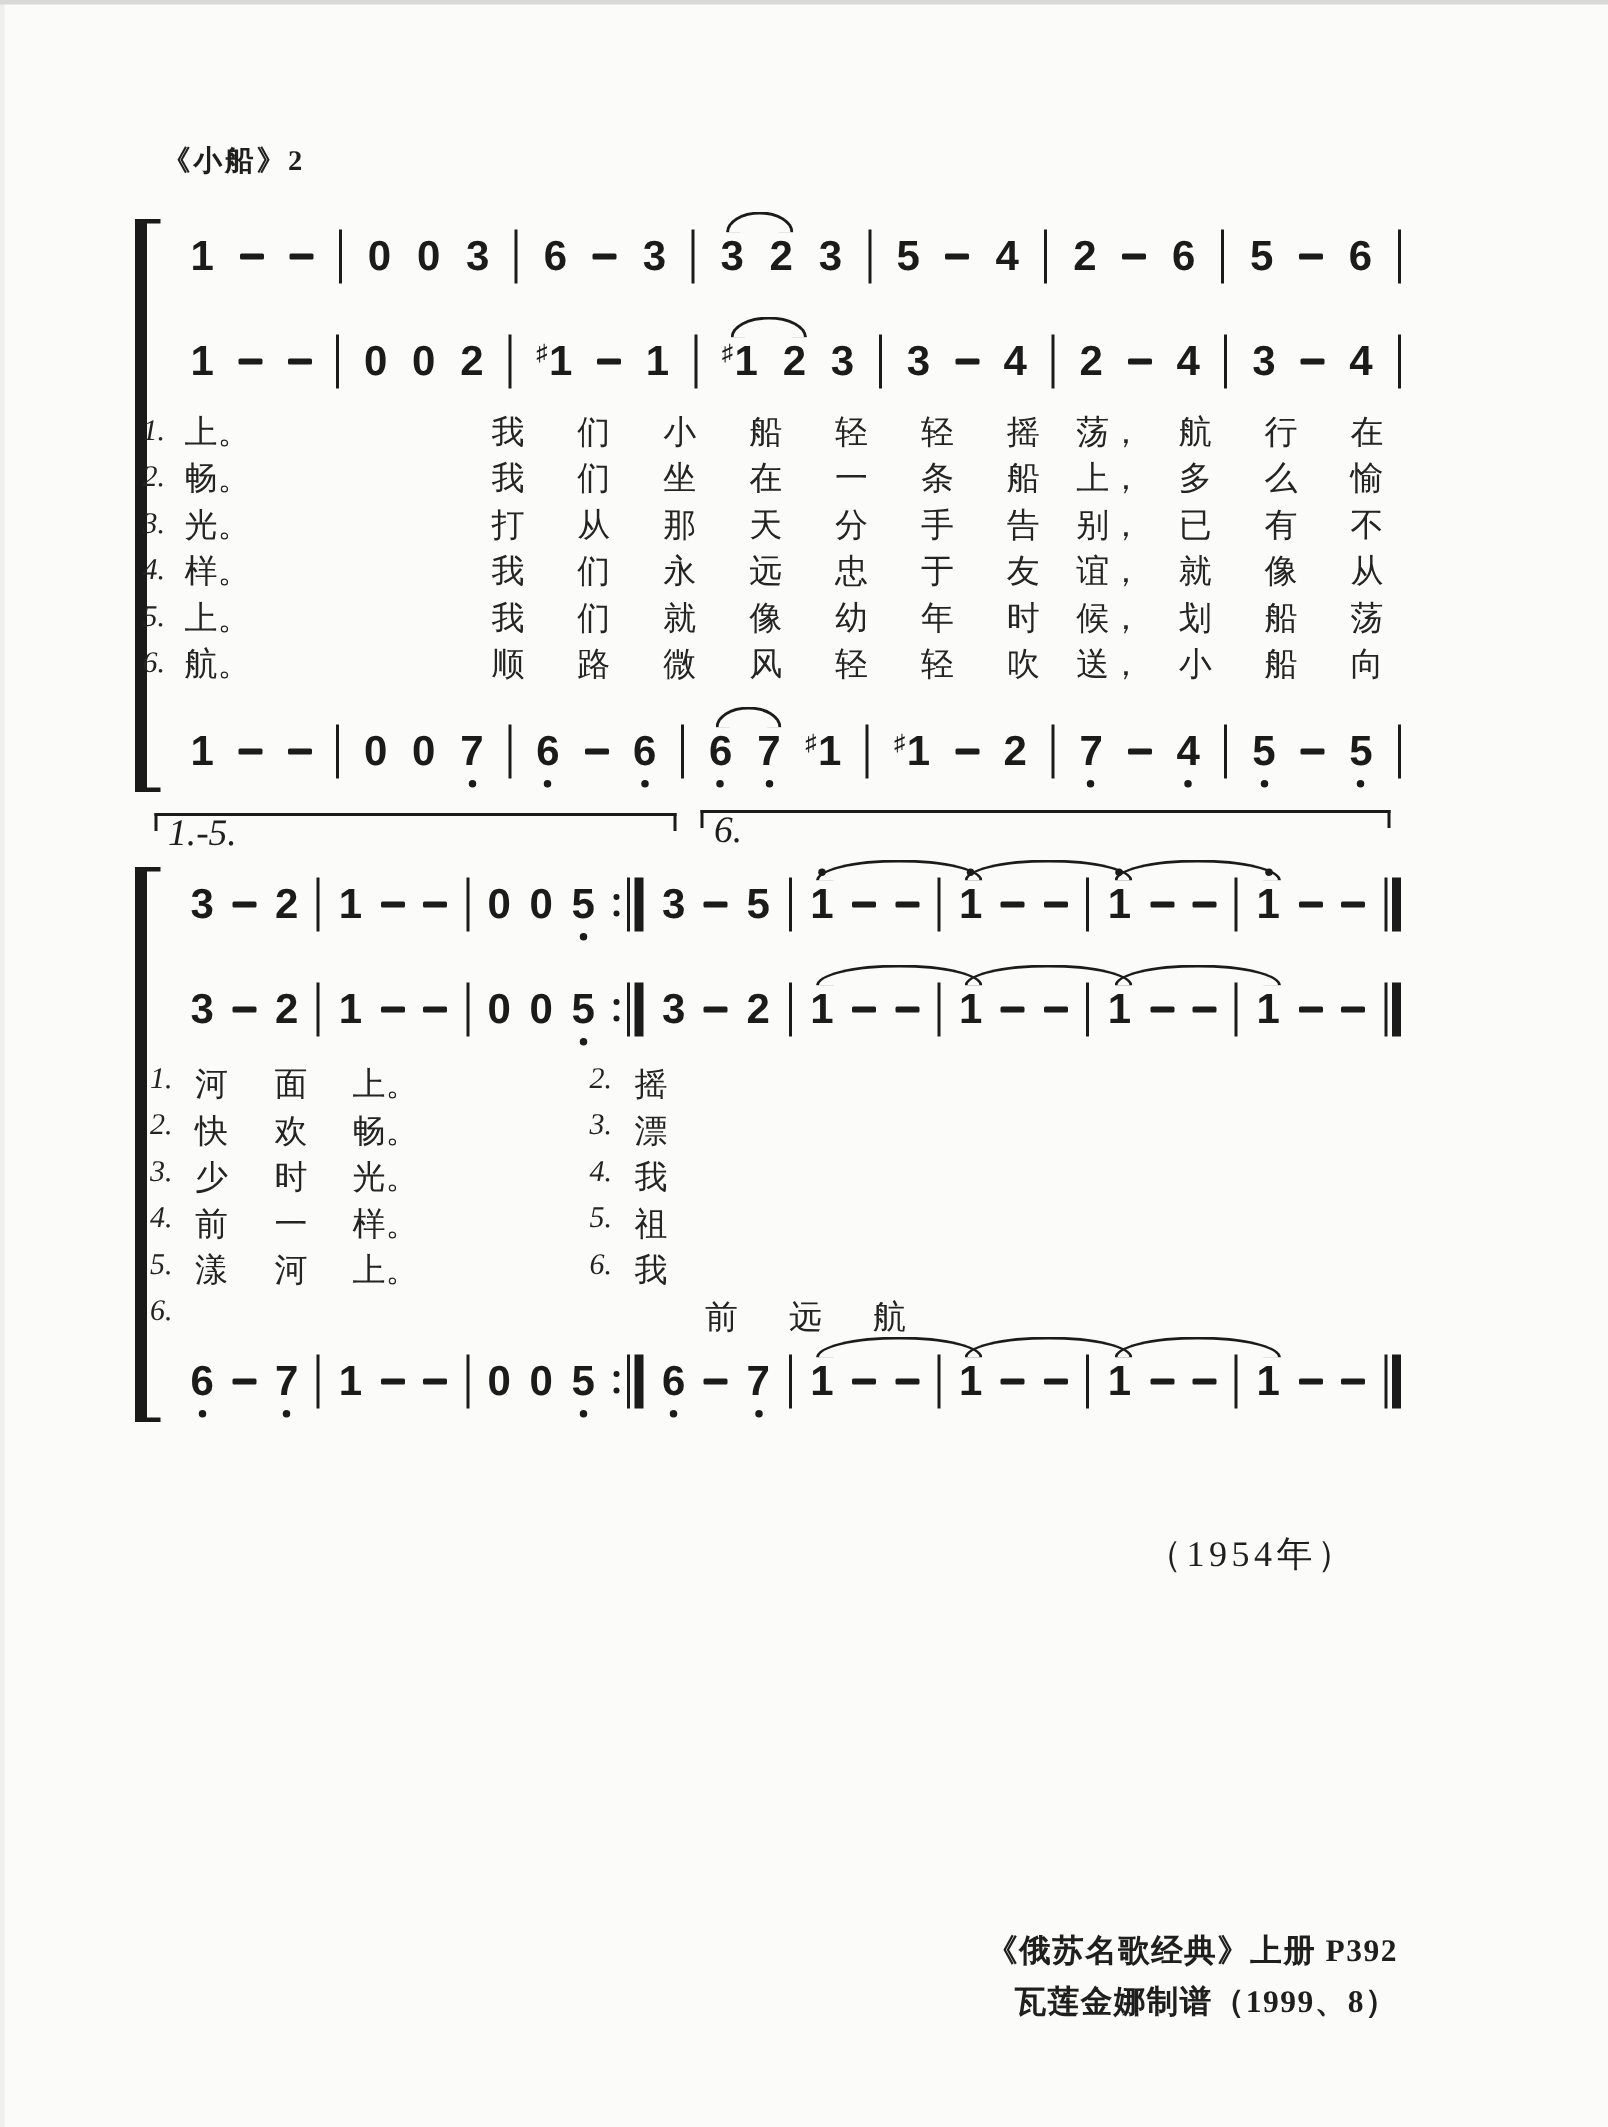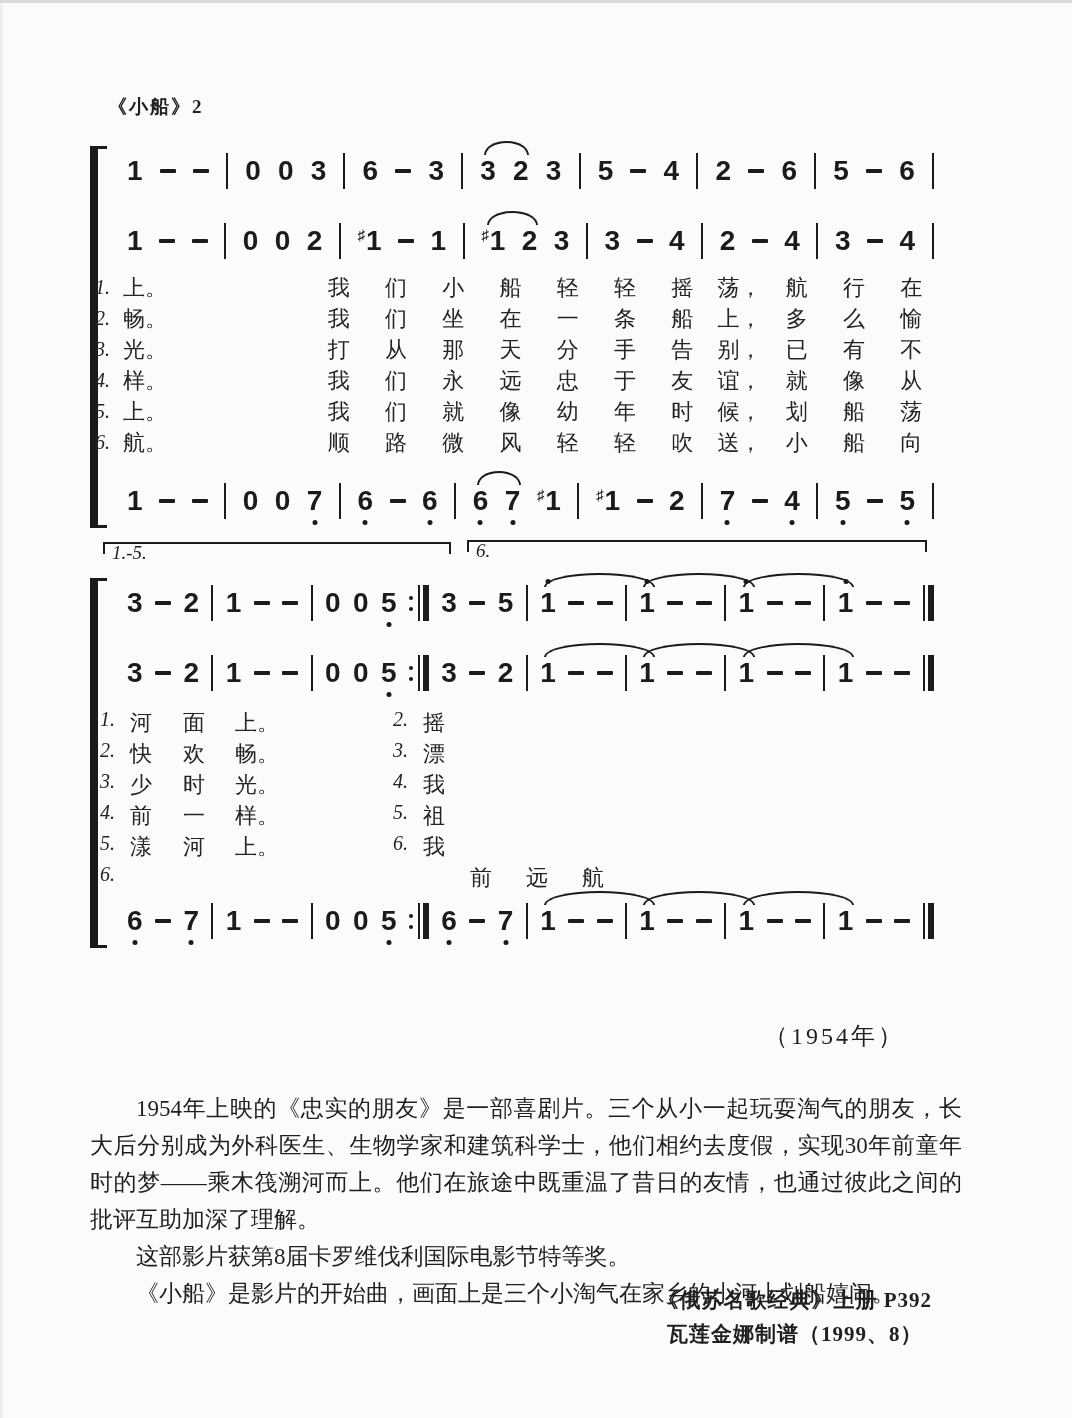--- a/index.html
+++ b/index.html
@@ -24,21 +24,21 @@
   .b{width:2px;height:36px;background:#1b1b1b;}
   .bk{width:6px;height:36px;background:#1b1b1b;margin-left:3px;}
   .rdots{display:flex;flex-direction:column;gap:7px;margin-right:5px;}
   .rdots i{width:4px;height:4px;border-radius:50%;background:#1b1b1b;}
   .slur{position:absolute;top:-9px;height:12px;border:2px solid #1b1b1b;border-bottom:none;
         border-radius:50% 50% 0 0 / 100% 100% 0 0;}
 
   
   .volta{position:absolute;height:10px;border-top:2px solid #1b1b1b;
          border-left:2px solid #1b1b1b;border-right:2px solid #1b1b1b;}
-  .volta .vlabel{position:absolute;left:7px;top:-2px;font-style:italic;font-size:19px;
+  .volta .vlabel{position:absolute;left:7px;top:-2px;font-style:italic;font-size:25px;
          background:transparent;white-space:nowrap;}
 
   
   .sysbrace{position:absolute;left:90px;width:10px;border-left:8px solid #1a1a1a;}
   .sysbrace::before,.sysbrace::after{content:'';position:absolute;left:-8px;width:17px;height:3px;background:#1a1a1a;}
   .sysbrace::before{top:-2px}.sysbrace::after{bottom:-2px}
 
   
   .lrow{position:absolute;left:95px;width:845px;height:31px;display:flex;align-items:center;
         font-size:22px;color:#242424;}
@@ -52,21 +52,21 @@
   .l2row span{position:absolute;top:0;white-space:nowrap;}
   .l2num{left:5px;font-style:italic;font-size:20px;}
   .l2c0{left:35px}.l2c1{left:88px}.l2c2{left:140px}
   .l2rnum{left:298px;font-style:italic;font-size:20px;}
   .l2rchar{left:328px}
   .l2tail{left:375px;letter-spacing:34px;}
 
   .year{position:absolute;right:167px;top:1020px;font-size:24px;letter-spacing:3px;}
   .notes{position:absolute;left:90px;top:1090px;width:872px;font-size:23px;line-height:37px;text-align:justify;}
   .notes p{margin:0;text-indent:2em;}
-  .credits{position:absolute;right:140px;top:1283px;text-align:center;font-size:21px;line-height:34px;font-weight:600;letter-spacing:1px;}
+  .credits{position:absolute;right:140px;top:1283px;text-align:right;font-size:21px;line-height:34px;font-weight:600;letter-spacing:1px;}
 </style>
 </head>
 <body>
 
 <div class="page">
 
   <div class="title">《小船》2</div>
 
   <div class="sysbrace" style="top:148px;height:378px;"></div>
   <div class="sysbrace" style="top:580px;height:366px;"></div>
@@ -463,24 +463,19 @@
         <i class="b"></i>
         <i class="bk"></i>
       </span>
       <div class="slur" style="left: 449px; width: 107px;"></div>
       <div class="slur" style="left: 548px; width: 108px;"></div>
       <div class="slur" style="left: 648px; width: 107px;"></div>
     </div>
 
   <div class="year">（1954年）</div>
 
-  <div class="notes">
-    <p>1954年上映的《忠实的朋友》是一部喜剧片。三个从小一起玩耍淘气的朋友，长大后分别成为外科医生、生物学家和建筑科学士，他们相约去度假，实现30年前童年时的梦——乘木筏溯河而上。他们在旅途中既重温了昔日的友情，也通过彼此之间的批评互助加深了理解。</p>
-    <p>这部影片获第8届卡罗维伐利国际电影节特等奖。</p>
-    <p>《小船》是影片的开始曲，画面上是三个小淘气在家乡的小河上划船嬉闹。</p>
-  </div>
 
   <div class="credits">
     <div>《俄苏名歌经典》上册 P392</div>
     <div>瓦莲金娜制谱（1999、8）</div>
   </div>
 
 </div>
 
 </body></html>

